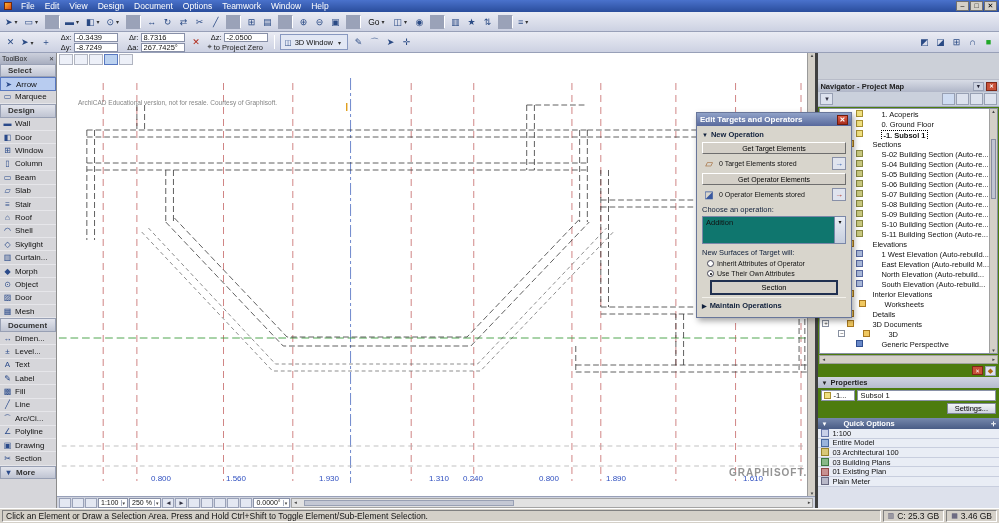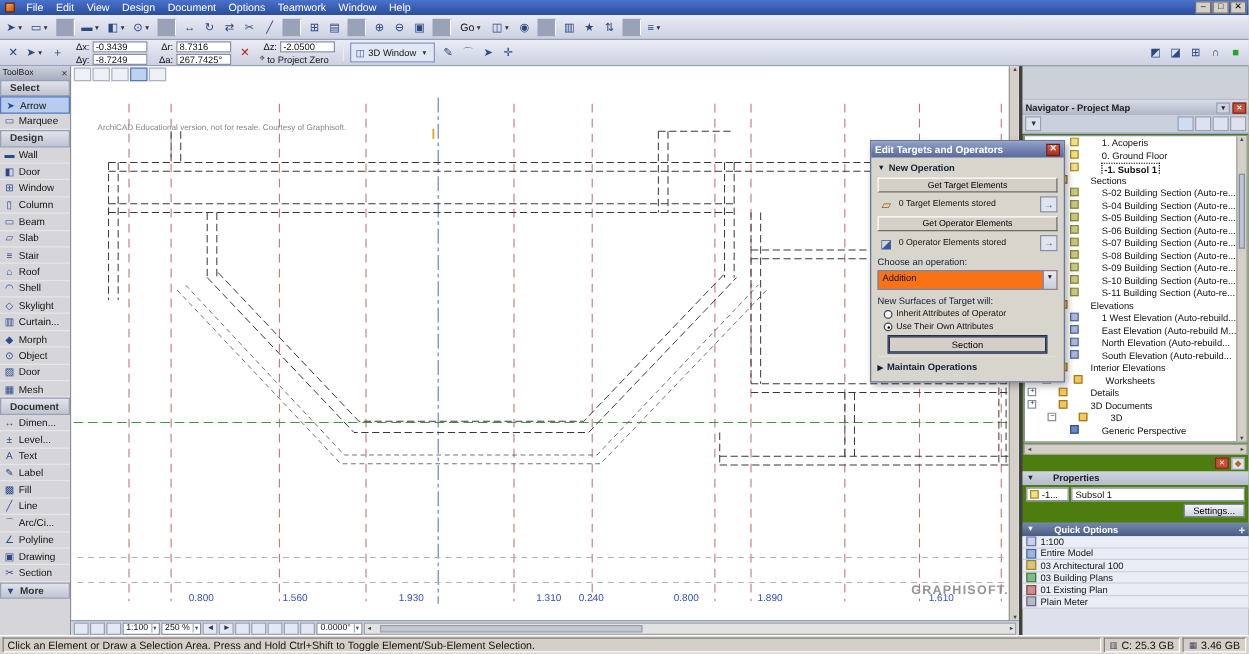--- a/index.html
+++ b/index.html
@@ -93,21 +93,21 @@
 .trow.sel .tlabel{font-weight:bold;border:1px dotted #000;padding:0 1px;background:#fff}
 .ic-story{background:#f0e080;border-color:#a89030}
 .ic-folder{background:#f0c860;border-color:#a87820}
 .ic-section{background:#c8c880;border-color:#888840}
 .ic-elev{background:#a8b8d8;border-color:#5868a0}
 .ic-camera{background:#6888c8;border-color:#304f90}
 .nav-vscroll{flex:0 0 8px;background:#d4d0c8;border-left:1px solid #a0a0a0;display:flex;flex-direction:column;align-items:center;justify-content:space-between;font-size:4.5px;color:#444;position:relative}
 .nvthumb{position:absolute;top:30px;left:1px;width:5px;height:60px;background:#c0c4d0;border:1px solid #888ea0}
 .nav-hscroll{flex:0 0 9px;margin:0 1px;background:#d4d0c8;border:1px solid #a0a0a0;display:flex;align-items:center;justify-content:space-between;font-size:4.5px;color:#444;padding:0 1px}
 .nav-strip{flex:0 0 13px;display:flex;align-items:center;justify-content:flex-end;gap:2px;padding:0 3px}
-.nav-sec{flex:0 0 11px;background:linear-gradient(180deg,#d0d4e0,#b6bcce);display:flex;align-items:center;gap:15px;padding:0 3px;font-weight:bold;color:#222}
+.nav-sec{flex:0 0 11px;background:linear-gradient(180deg,#d0d4e0,#b6bcce);display:flex;align-items:center;gap:3px;padding:0 3px;font-weight:bold;color:#222}
 .secarr{font-size:6px}
 .nav-props{flex:0 0 30px;padding:2px 3px;display:flex;flex-direction:column;gap:2px}
 .prow{display:flex;align-items:center;gap:2px}
 .pfield{background:#fff;border:1px solid #8a92a8;height:11px;display:flex;align-items:center;padding:0 2px;gap:2px}
 .pfield.short{flex:0 0 34px}
 .pfield.grow{flex:1}
 .pic8{width:7px;height:7px;border:1px solid #a89030;background:#f0e080}
 .settings-btn{margin-left:auto;border:1px solid #808898;background:linear-gradient(180deg,#f2f4f8,#cfd4e0);height:11px;padding:0 7px;font-size:7.5px}
 .qo-header{flex:0 0 11px;background:linear-gradient(180deg,#7688ac,#495c86);color:#fff;font-weight:bold;display:flex;align-items:center;gap:16px;padding:0 3px}
 .qo-header .grow{flex:1}
@@ -130,21 +130,21 @@
 .dlg-sec .secarr{font-size:6px}
 .dlg-btn{display:block;width:100%;height:12px;border:1px solid;border-color:#fff #6e6e6e #6e6e6e #fff;background:#d4d0c8;font-size:7px;text-align:center;line-height:11px;margin:2px 0;font-family:"Liberation Sans",sans-serif}
 .stored{display:flex;align-items:center;gap:3px;margin:3px 0}
 .stored .pic{width:14px;height:12px;font-size:10px;display:flex;align-items:center;justify-content:center}
 .pic.tgt{color:#9a5820}
 .pic.opr{color:#3858a0}
 .stored .stxt{flex:1;font-size:7px}
 .stored .act{width:14px;height:13px;border:1px solid #8890a8;background:#e0e4ee;font-size:8px;display:flex;align-items:center;justify-content:center}
 .act.tgt{color:#2050a8}.act.opr{color:#b02818}
 .dlg-label{margin:4px 0 2px;color:#10203c}
-.dlg-select{display:flex;height:16px;border:1px solid #7a87a8;background:#f97316}
+.dlg-select{display:flex;height:28px;border:1px solid #7a87a8;background:#0f766e}
 .dlg-select .val{flex:1;padding:0 3px;line-height:11px}
 .dlg-select .arr{width:11px;background:linear-gradient(180deg,#e8ecf4,#c6cede);border-left:1px solid #7a87a8;text-align:center;font-size:6px;line-height:11px}
 .radio-row{display:flex;align-items:center;gap:3px;margin:3px 0 3px 5px}
 .radio{width:7px;height:7px;border:1px solid #445;border-radius:50%;background:#fff;position:relative;flex:0 0 7px}
 .radio.on::after{content:"";position:absolute;inset:1.5px;background:#000;border-radius:50%}
 .radio-lb{font-size:7px}
 .exec{width:88%;margin:4px auto 3px;display:block;height:13px;border:1px solid #203050;outline:1px solid #203050;background:#d4d0c8;font-size:7.5px;font-family:"Liberation Sans",sans-serif}
 .dlg-rule{height:1px;background:#aca89e;border-bottom:1px solid #f2f0ea;margin:3px 0}
 
 

